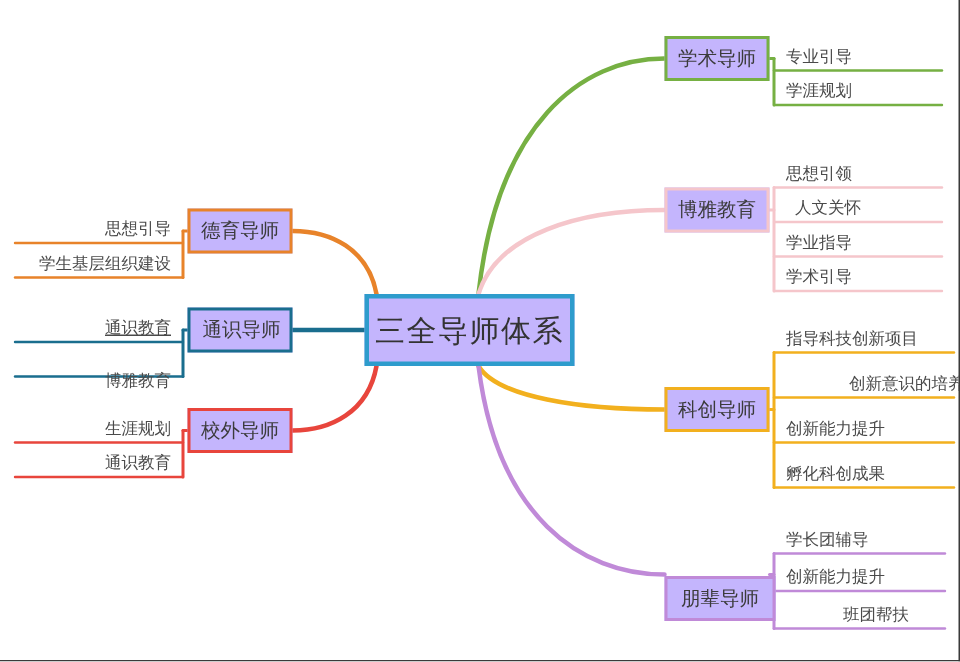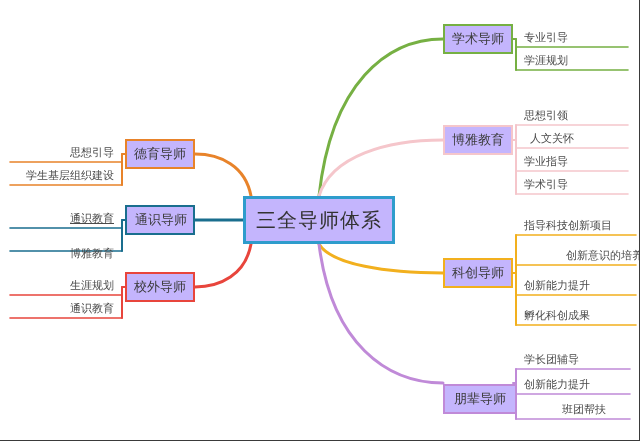--- a/index.html
+++ b/index.html
@@ -100,21 +100,21 @@
       <path d="M 516 295 L 636 295" fill="none" stroke="#f2b01e" stroke-width="1.6" stroke-linecap="round"></path>
       <path d="M 516 325 L 636 325" fill="none" stroke="#f2b01e" stroke-width="1.6" stroke-linecap="round"></path>
       <path d="M 319 244 C 331.4 344.08, 387.2 383, 443 383" fill="none" stroke="#c08ad8" stroke-width="3" stroke-linecap="round"></path>
       <path d="M 513 383 L 516 383" fill="none" stroke="#c08ad8" stroke-width="2" stroke-linecap="round"></path>
       <path d="M 516 369 L 516 419" fill="none" stroke="#c08ad8" stroke-width="2" stroke-linecap="round"></path>
       <path d="M 516 369 L 630 369" fill="none" stroke="#c08ad8" stroke-width="1.6" stroke-linecap="round"></path>
       <path d="M 516 394 L 630 394" fill="none" stroke="#c08ad8" stroke-width="1.6" stroke-linecap="round"></path>
       <path d="M 516 419 L 630 419" fill="none" stroke="#c08ad8" stroke-width="1.6" stroke-linecap="round"></path>
     </svg>
   <div id="nodes">
-      <div class="node root-node" style="left: 243px; top: 196px; width: 152px; height: 48px; border-color: rgb(46, 156, 204);">
+      <div class="node root-node" style="left: 243px; top: 196px; width: 140px; height: 48px; border-color: rgb(46, 156, 204);">
         <span>三全导师体系</span>
       </div>
       <div class="node branch-node" style="left: 125px; top: 139px; width: 70px; height: 30px; border-color: rgb(232, 131, 42);">
         <span>德育导师</span>
       </div>
       <div class="leaf left" style="left: 10px; top: 140px; width: 110px; height: 22px;">
         <span>思想引导</span>
       </div>
       <div class="leaf left" style="left: 10px; top: 163px; width: 110px; height: 22px;">
         <span>学生基层组织建设</span>

